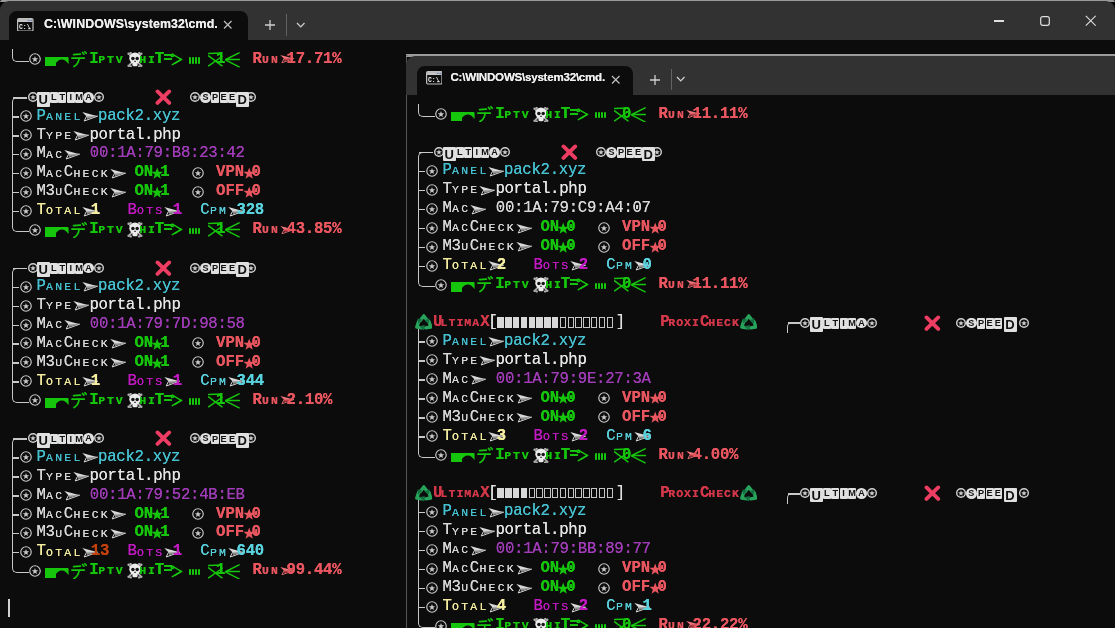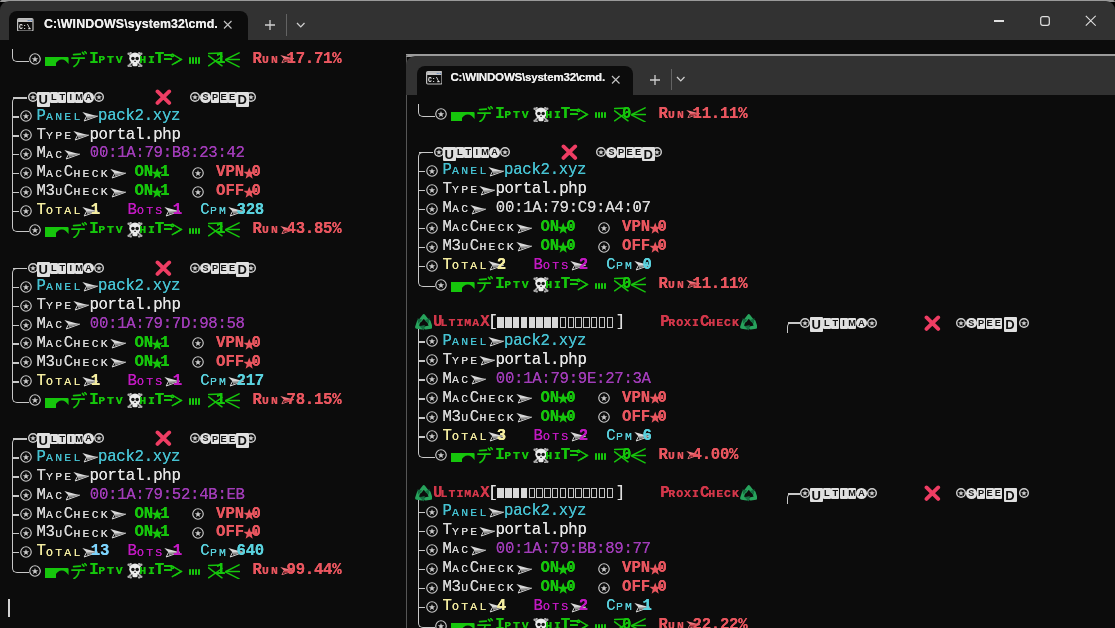--- a/index.html
+++ b/index.html
@@ -536,21 +536,21 @@
 <div class="t" style="left:172.8px;top:371.85px;font-family:'Liberation Mono', monospace;font-size:15.7px;font-weight:700;letter-spacing:-0.3px;color:#c219c2;">1</div>
 <div class="t" style="left:200.2px;top:371.85px;font-family:'Liberation Mono', monospace;font-size:15.7px;font-weight:400;letter-spacing:-0.3000000000000007px;color:#5ad2de;">C</div>
 <div class="t" style="left:209.9px;top:372.97px;font-family:'Liberation Mono', monospace;font-size:11.5px;font-weight:400;letter-spacing:2.2199999999999998px;color:#5ad2de;">PM</div>
 <svg class="i" style="left:227.8px;top:376.15px;" width="16.2" height="11.0" viewBox="0 0 16.2 11.0">
     <g transform="scale(1.0)">
       <polygon points="0.3,1.0 15.6,5.2 4.6,5.4" fill="#d8d8d8"></polygon>
       <polygon points="15.6,5.2 2.2,10.0 4.4,5.5" fill="none" stroke="#d8d8d8" stroke-width="1.0"></polygon>
       <polygon points="15.6,5.2 5.2,7.9 4.4,5.6" fill="#8f8f8f"></polygon>
     </g>
   </svg>
-<div class="t" style="left:236.6px;top:371.85px;font-family:'Liberation Mono', monospace;font-size:15.7px;font-weight:700;letter-spacing:-0.3px;color:#5ad2de;">217</div>
+<div class="t" style="left:236.6px;top:371.85px;font-family:'Liberation Mono', monospace;font-size:15.7px;font-weight:700;letter-spacing:-0.3px;color:#5ad2de;">344</div>
 <div class="a" style="left:11.5px;top:390.30px;width:16px;height:11.5px;border-left:1.55px solid #c8c8c8;border-bottom:1.55px solid #c8c8c8;border-bottom-left-radius:5px"></div>
 <svg class="i" style="left:28.6px;top:394.30px;" width="12.1" height="12.1" viewBox="0 0 12.1 12.1">
     <circle cx="6.0" cy="6.0" r="5.25" fill="none" stroke="#c9c9c9" stroke-width="1.15"></circle>
     <path d="M6.00,2.90 L6.84,5.14 L9.23,5.25 L7.36,6.74 L8.00,9.05 L6.00,7.73 L4.00,9.05 L4.64,6.74 L2.77,5.25 L5.16,5.14 Z" fill="#c9c9c9"></path>
   </svg>
 <div class="a" style="left:45.4px;top:397.80px;width:10.2px;height:9.8px;background:#16c60c"></div>
 <svg class="i" style="left:55.4px;top:397.80px;" width="13.6" height="7.0" viewBox="0 0 13.6 7.0">
     <path d="M0,6.9 L0,1.1 Q0,0 1.1,0 L12.5,0 Q13.6,0 13.6,1.1 L13.6,6.9 L10.8,3.9 Q6.8,1.2 2.8,3.9 Z" fill="#16c60c"></path>
   </svg>
 <svg class="i" style="left:71.3px;top:392.20px;" width="15.8" height="16.6" viewBox="0 0 15.8 16.6">
@@ -612,21 +612,21 @@
   </svg>
 <div class="t" style="left:252.4px;top:390.80px;font-family:'Liberation Mono', monospace;font-size:15.7px;font-weight:700;letter-spacing:-0.3px;color:#e9565f;">R</div>
 <div class="t" style="left:262.1px;top:391.92px;font-family:'Liberation Mono', monospace;font-size:11.5px;font-weight:700;letter-spacing:2.000000000000001px;color:#e9565f;">UN</div>
 <svg class="i" style="left:280.3px;top:395.10px;" width="14.256" height="9.68" viewBox="0 0 14.256 9.68">
     <g transform="scale(0.88)">
       <polygon points="0.3,1.0 15.6,5.2 4.6,5.4" fill="#f0737b"></polygon>
       <polygon points="15.6,5.2 2.2,10.0 4.4,5.5" fill="none" stroke="#f0737b" stroke-width="1.0"></polygon>
       <polygon points="15.6,5.2 5.2,7.9 4.4,5.6" fill="#c13a44"></polygon>
     </g>
   </svg>
-<div class="t" style="left:286.6px;top:390.80px;font-family:'Liberation Mono', monospace;font-size:15.7px;font-weight:700;letter-spacing:-0.3px;color:#e9565f;">78.15%</div>
+<div class="t" style="left:286.6px;top:390.80px;font-family:'Liberation Mono', monospace;font-size:15.7px;font-weight:700;letter-spacing:-0.3px;color:#e9565f;">2.10%</div>
 <div class="a" style="left:11.5px;top:438.20px;width:11px;height:10px;border-left:1.55px solid #c8c8c8;border-top:1.55px solid #c8c8c8;border-top-left-radius:5px"></div>
 <div class="a" style="left:13.0px;top:438.20px;width:14.0px;height:1.55px;background:#c8c8c8"></div>
 <svg class="i" style="left:28.1px;top:433.30px;" width="10.0" height="10.0" viewBox="0 0 10.0 10.0">
     <circle cx="5.0" cy="5.0" r="4.3" fill="none" stroke="#d2d2d2" stroke-width="1.4"></circle>
     <path d="M5.00,2.30 L5.74,4.28 L7.85,4.37 L6.20,5.69 L6.76,7.73 L5.00,6.56 L3.24,7.73 L3.80,5.69 L2.15,4.37 L4.26,4.28 Z" fill="#cccccc"></path>
   </svg>
 <div class="bx" style="left:36.6px;top:432.90px;width:13px;height:14.8px;line-height:15.4px;font-size:13px">U</div>
 <div class="bx" style="left:49.9px;top:433.50px;width:8.0px;height:10.8px;line-height:11.2px;font-size:9.2px">L</div>
 <div class="bx" style="left:58.3px;top:433.50px;width:8.0px;height:10.8px;line-height:11.2px;font-size:9.2px">T</div>
 <div class="bx" style="left:66.8px;top:433.50px;width:8.0px;height:10.8px;line-height:11.2px;font-size:9.2px">I</div>
@@ -769,21 +769,21 @@
   </svg>
 <div class="t" style="left:36.4px;top:542.40px;font-family:'Liberation Mono', monospace;font-size:15.7px;font-weight:400;letter-spacing:-0.3000000000000007px;color:#f4eda0;">T</div>
 <div class="t" style="left:46.1px;top:543.52px;font-family:'Liberation Mono', monospace;font-size:11.5px;font-weight:400;letter-spacing:2.2199999999999998px;color:#f4eda0;">OTAL</div>
 <svg class="i" style="left:81.6px;top:546.70px;" width="16.2" height="11.0" viewBox="0 0 16.2 11.0">
     <g transform="scale(1.0)">
       <polygon points="0.3,1.0 15.6,5.2 4.6,5.4" fill="#d8d8d8"></polygon>
       <polygon points="15.6,5.2 2.2,10.0 4.4,5.5" fill="none" stroke="#d8d8d8" stroke-width="1.0"></polygon>
       <polygon points="15.6,5.2 5.2,7.9 4.4,5.6" fill="#8f8f8f"></polygon>
     </g>
   </svg>
-<div class="t" style="left:90.8px;top:542.40px;font-family:'Liberation Mono', monospace;font-size:15.7px;font-weight:700;letter-spacing:-0.3px;color:#7dd3fc;">13</div>
+<div class="t" style="left:90.8px;top:542.40px;font-family:'Liberation Mono', monospace;font-size:15.7px;font-weight:700;letter-spacing:-0.3px;color:#c2410c;">13</div>
 <div class="t" style="left:127.4px;top:542.40px;font-family:'Liberation Mono', monospace;font-size:15.7px;font-weight:400;letter-spacing:-0.3000000000000007px;color:#c219c2;">B</div>
 <div class="t" style="left:137.1px;top:543.52px;font-family:'Liberation Mono', monospace;font-size:11.5px;font-weight:400;letter-spacing:2.2199999999999998px;color:#c219c2;">OTS</div>
 <svg class="i" style="left:163.6px;top:546.70px;" width="16.2" height="11.0" viewBox="0 0 16.2 11.0">
     <g transform="scale(1.0)">
       <polygon points="0.3,1.0 15.6,5.2 4.6,5.4" fill="#d8d8d8"></polygon>
       <polygon points="15.6,5.2 2.2,10.0 4.4,5.5" fill="none" stroke="#d8d8d8" stroke-width="1.0"></polygon>
       <polygon points="15.6,5.2 5.2,7.9 4.4,5.6" fill="#8f8f8f"></polygon>
     </g>
   </svg>
 <div class="t" style="left:172.8px;top:542.40px;font-family:'Liberation Mono', monospace;font-size:15.7px;font-weight:700;letter-spacing:-0.3px;color:#c219c2;">1</div>

